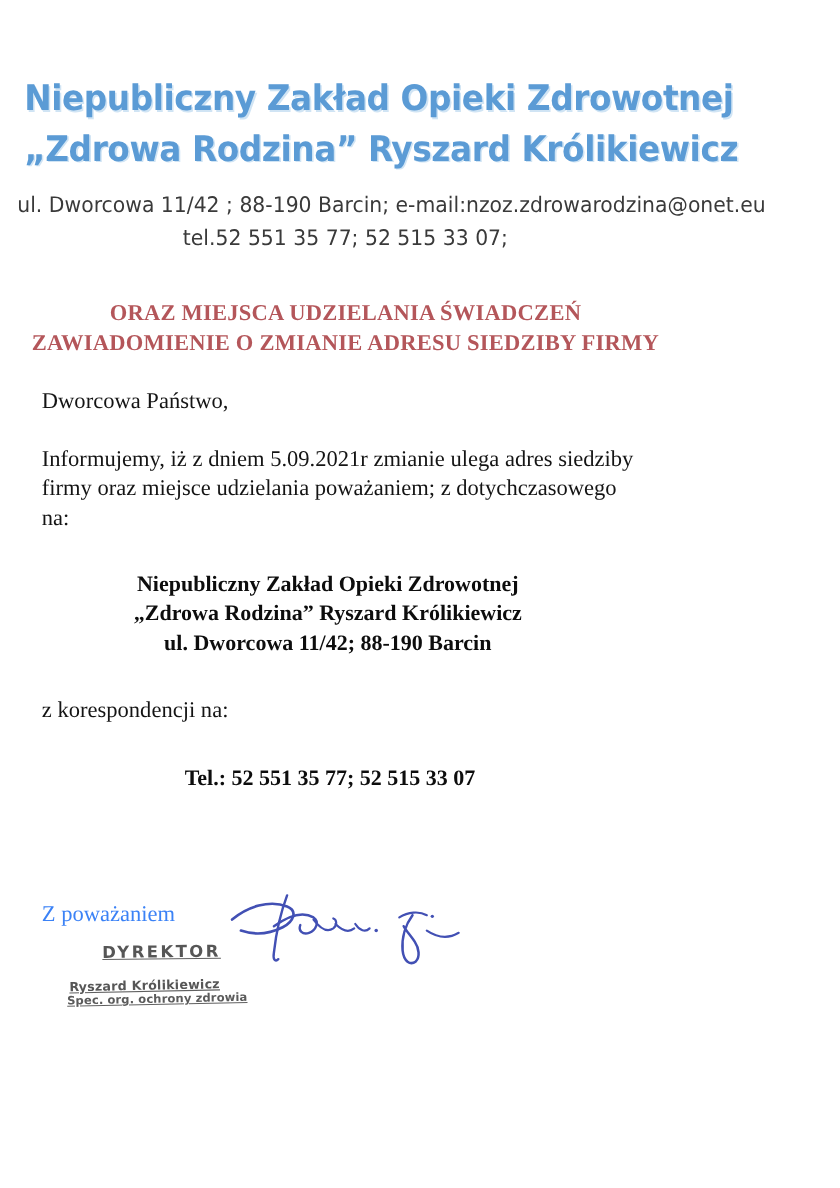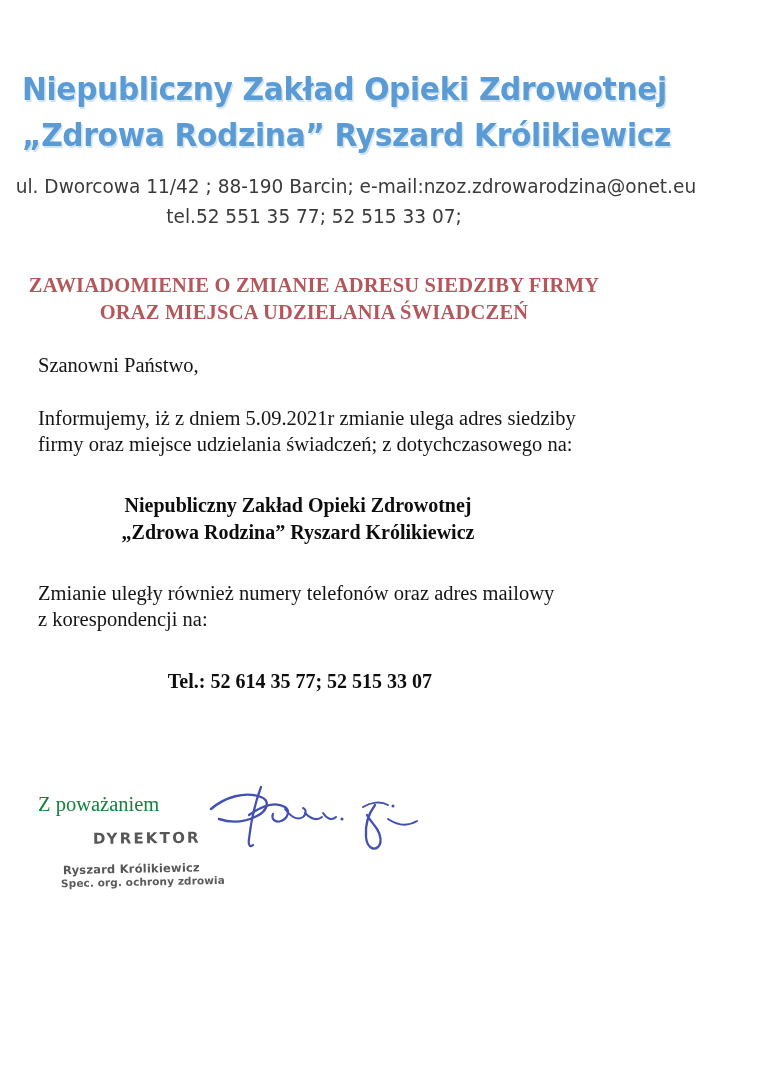--- a/index.html
+++ b/index.html
@@ -106,41 +106,42 @@
   
   .sign-area {
     position: relative;
     margin-top: 44px;
     padding-left: 38px;
     height: 170px;
   }
   .sign-closing {
     font-size: 20.5px;
     line-height: 26px;
-    color: #15803d;
+    color: #3b82f6;
   }
 
   .signature-mark {
     position: absolute;
     left: 205px;
     top: -16px;
     width: 230px;
     height: 80px;
     pointer-events: none;
   }
 
   .stamp {
     position: absolute;
     left: 55px;
     top: 38px;
     width: 230px;
     color: #4a4a4a;
     font-family: "DejaVu Sans", "Liberation Sans", sans-serif;
     filter: blur(0.45px);
     opacity: 0.88;
+    text-decoration: underline;
   }
   .stamp-role {
     font-size: 15px;
     font-weight: bold;
     letter-spacing: 2.2px;
     padding-left: 38px;
     color: #3f3f3f;
     transform: rotate(-0.6deg);
   }
   .stamp-name {
@@ -170,55 +171,55 @@
     <div class="lh-line">Niepubliczny Zakład Opieki Zdrowotnej</div>
     <div class="lh-line">„Zdrowa Rodzina” Ryszard Królikiewicz</div>
   </div>
 
   <div class="contact-block">
     <div class="contact-line">ul. Dworcowa 11/42 ; 88-190 Barcin; e-mail:nzoz.zdrowarodzina@onet.eu</div>
     <div class="contact-line">tel.52 551 35 77; 52 515 33 07;</div>
   </div>
 
   <div class="notice-title">
+    <div class="notice-title-line">ORAZ MIEJSCA UDZIELANIA ŚWIADCZEŃ</div>
     <div class="notice-title-line">ZAWIADOMIENIE O ZMIANIE ADRESU SIEDZIBY FIRMY</div>
-    <div class="notice-title-line">ORAZ MIEJSCA UDZIELANIA ŚWIADCZEŃ</div>
   </div>
 
   <div class="body-area">
 
     <div class="para">
-      <span class="l">Szanowni Państwo,</span>
+      <span class="l">Dworcowa Państwo,</span>
     </div>
 
     <div class="gap-md"></div>
 
     <div class="para">
       <span class="l">Informujemy, iż z dniem 5.09.2021r zmianie ulega adres siedziby</span>
-      <span class="l">firmy oraz miejsce udzielania świadczeń; z dotychczasowego na:</span>
+      <span class="l">firmy oraz miejsce udzielania poważaniem; z dotychczasowego na:</span>
     </div>
 
     <div class="gap-lg"></div>
 
     <div class="center-bold">
       <span class="l">Niepubliczny Zakład Opieki Zdrowotnej</span>
       <span class="l">„Zdrowa Rodzina” Ryszard Królikiewicz</span>
+      <span class="l">ul. Dworcowa 11/42;  88-190 Barcin</span>
     </div>
 
     <div class="gap-lg"></div>
 
     <div class="para">
-      <span class="l">Zmianie uległy również numery telefonów oraz adres mailowy</span>
       <span class="l">z korespondencji na:</span>
     </div>
 
     <div class="gap-lg"></div>
 
     <div class="center-bold contact-emph">
-      <span class="l">Tel.: 52 614 35 77; 52 515 33 07</span>
+      <span class="l">Tel.: 52 551 35 77; 52 515 33 07</span>
     </div>
 
     <div class="gap-md"></div>
 
 
     <div class="gap-md"></div>
 
   </div>
 
   <div class="sign-area">

